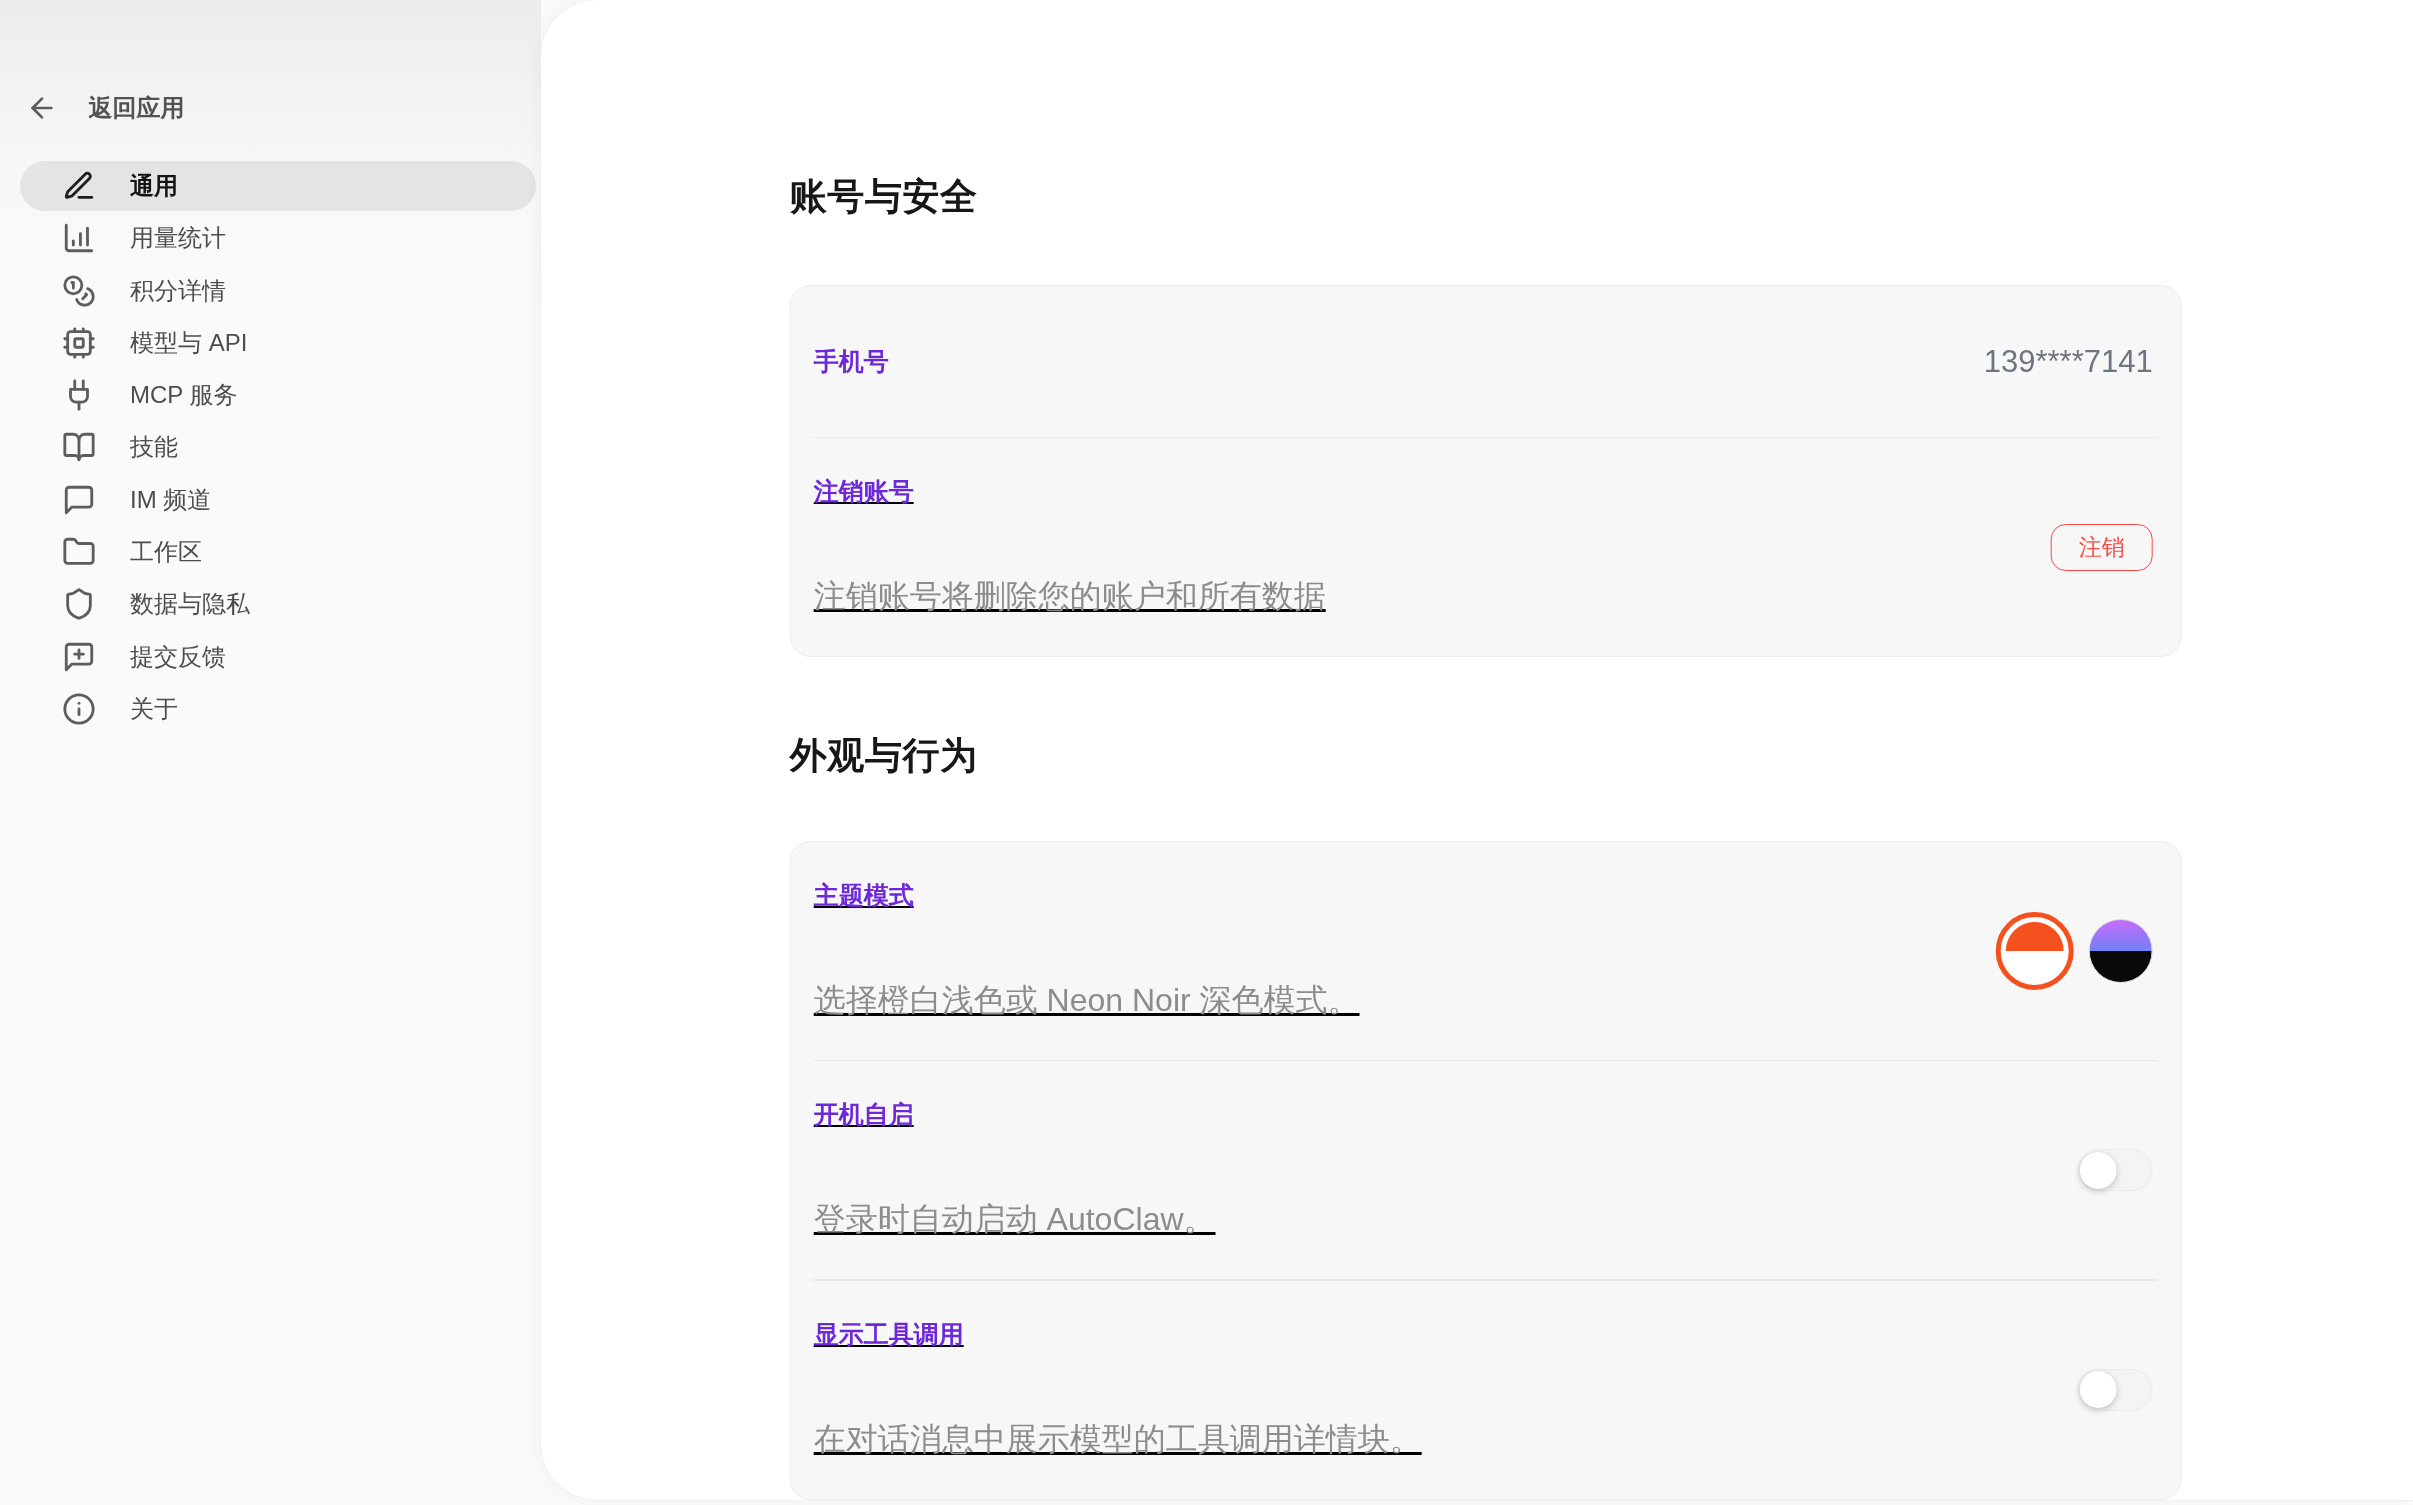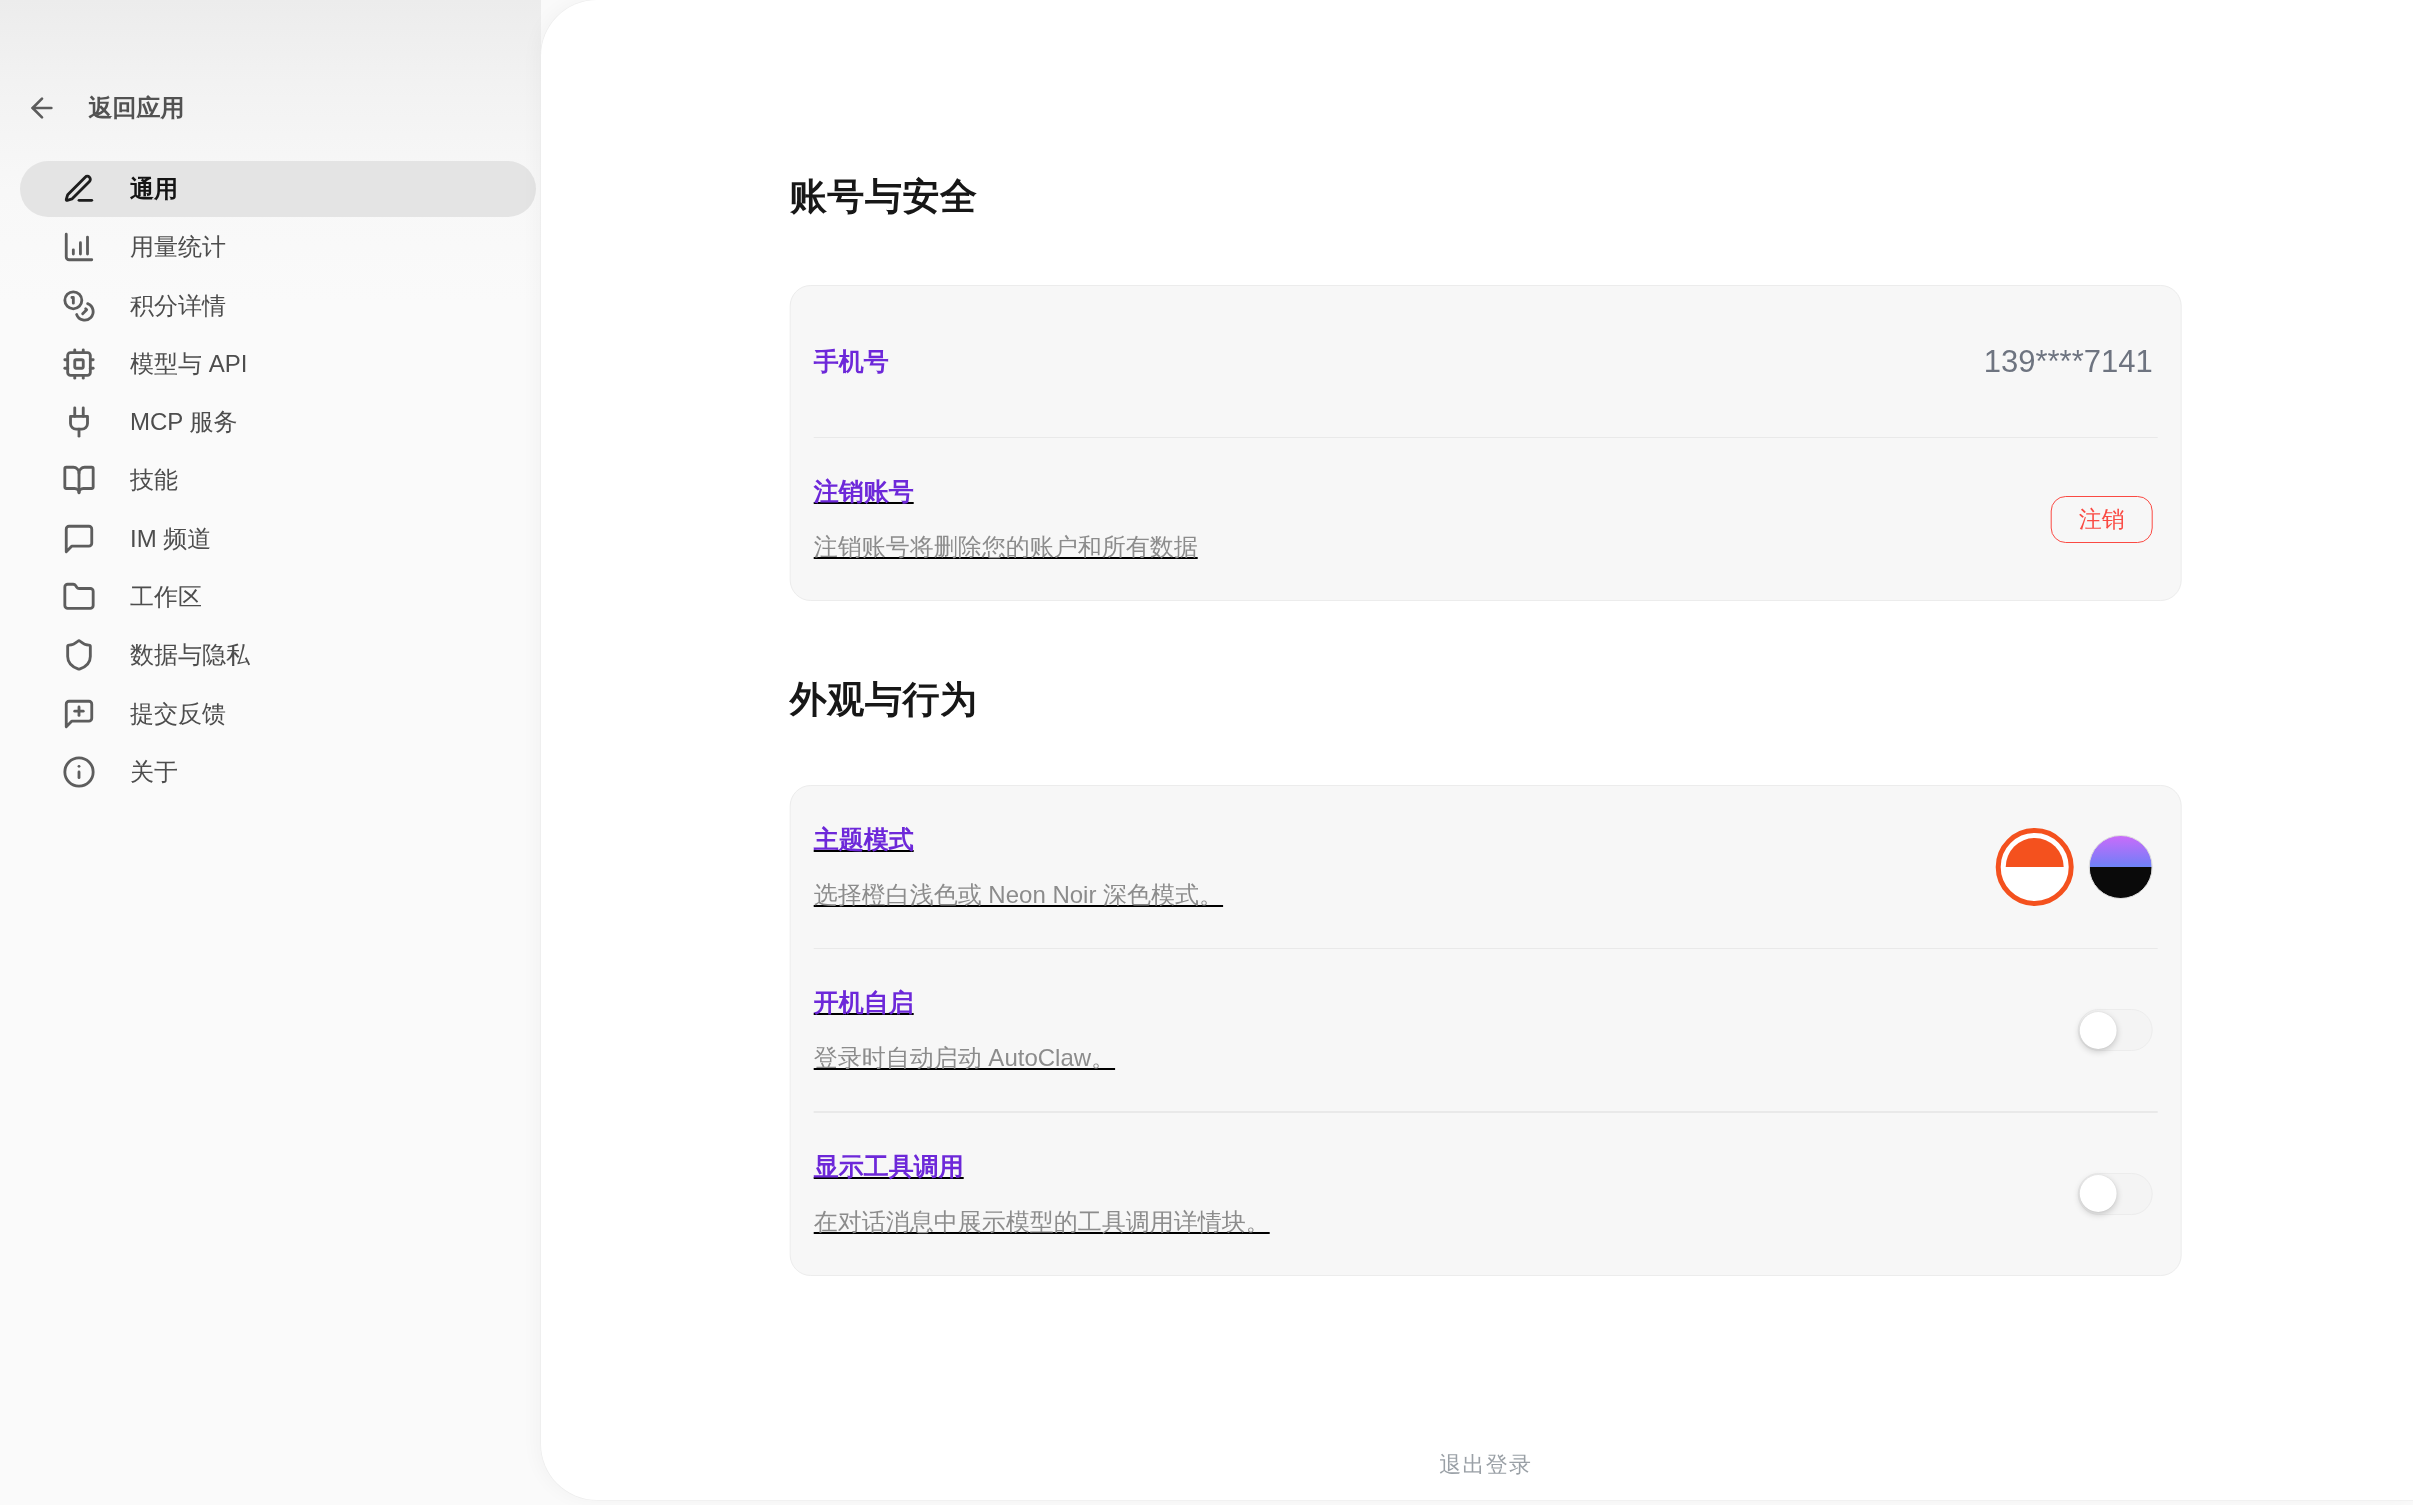--- a/index.html
+++ b/index.html
@@ -18,21 +18,21 @@
   }
   .back-row {
     position:absolute; left:25.5px; top:92px;
     display:flex; align-items:center; gap:31px;
     color:#525252; font-size:24px; font-weight:700;
     cursor:default;
   }
   .back-row svg { width:32px; height:32px; stroke:#5c5c5c; }
   .nav { position:absolute; left:20px; top:161px; width:516px; display:flex; flex-direction:column; }
   .nav-item {
-    height:56px; margin-bottom:2.3px;
+    height:50px; margin-bottom:2.3px;
     display:flex; align-items:center;
     padding-left:42px; gap:34px;
     border-radius:32px;
     font-size:24px; color:#4d4d4d;
   }
   .nav-item svg { width:34px; height:34px; stroke:#5d5d5d; flex:none; }
   .nav-item.selected { background:#e4e4e4; color:#141414; font-weight:700; }
   .nav-item.selected svg { stroke:#1d1d1d; }
 
   
@@ -56,21 +56,21 @@
     border:1.2px solid #ececec;
     border-radius:21px;
     overflow:hidden;
   }
   .divider { height:1.2px; background:#e9e9e9; margin:0 23px; }
 
   .row { display:flex; align-items:center; justify-content:space-between; padding:37px 28px 37px 23px; }
   .row-phone { height:151px; padding-top:0; padding-bottom:0; }
   .row-col { display:flex; flex-direction:column; gap:23px;text-decoration:underline; }
   .row-label { font-size:25px; font-weight:700; color:#6d28d9; }
-  .row-desc  { font-size:24px; color:#8c8c8c; }
+  .row-desc  { font-size:32px; color:#8c8c8c;margin-top:44px; }
   .row-value { font-size:31px; color:#6e7480; }
 
   .danger-btn {
     background:transparent;
     border:1.7px solid #fa4a43;
     color:#fa4a43;
     font-size:23px;
     font-family:inherit;
     border-radius:15px;
     padding:11px 27px;

